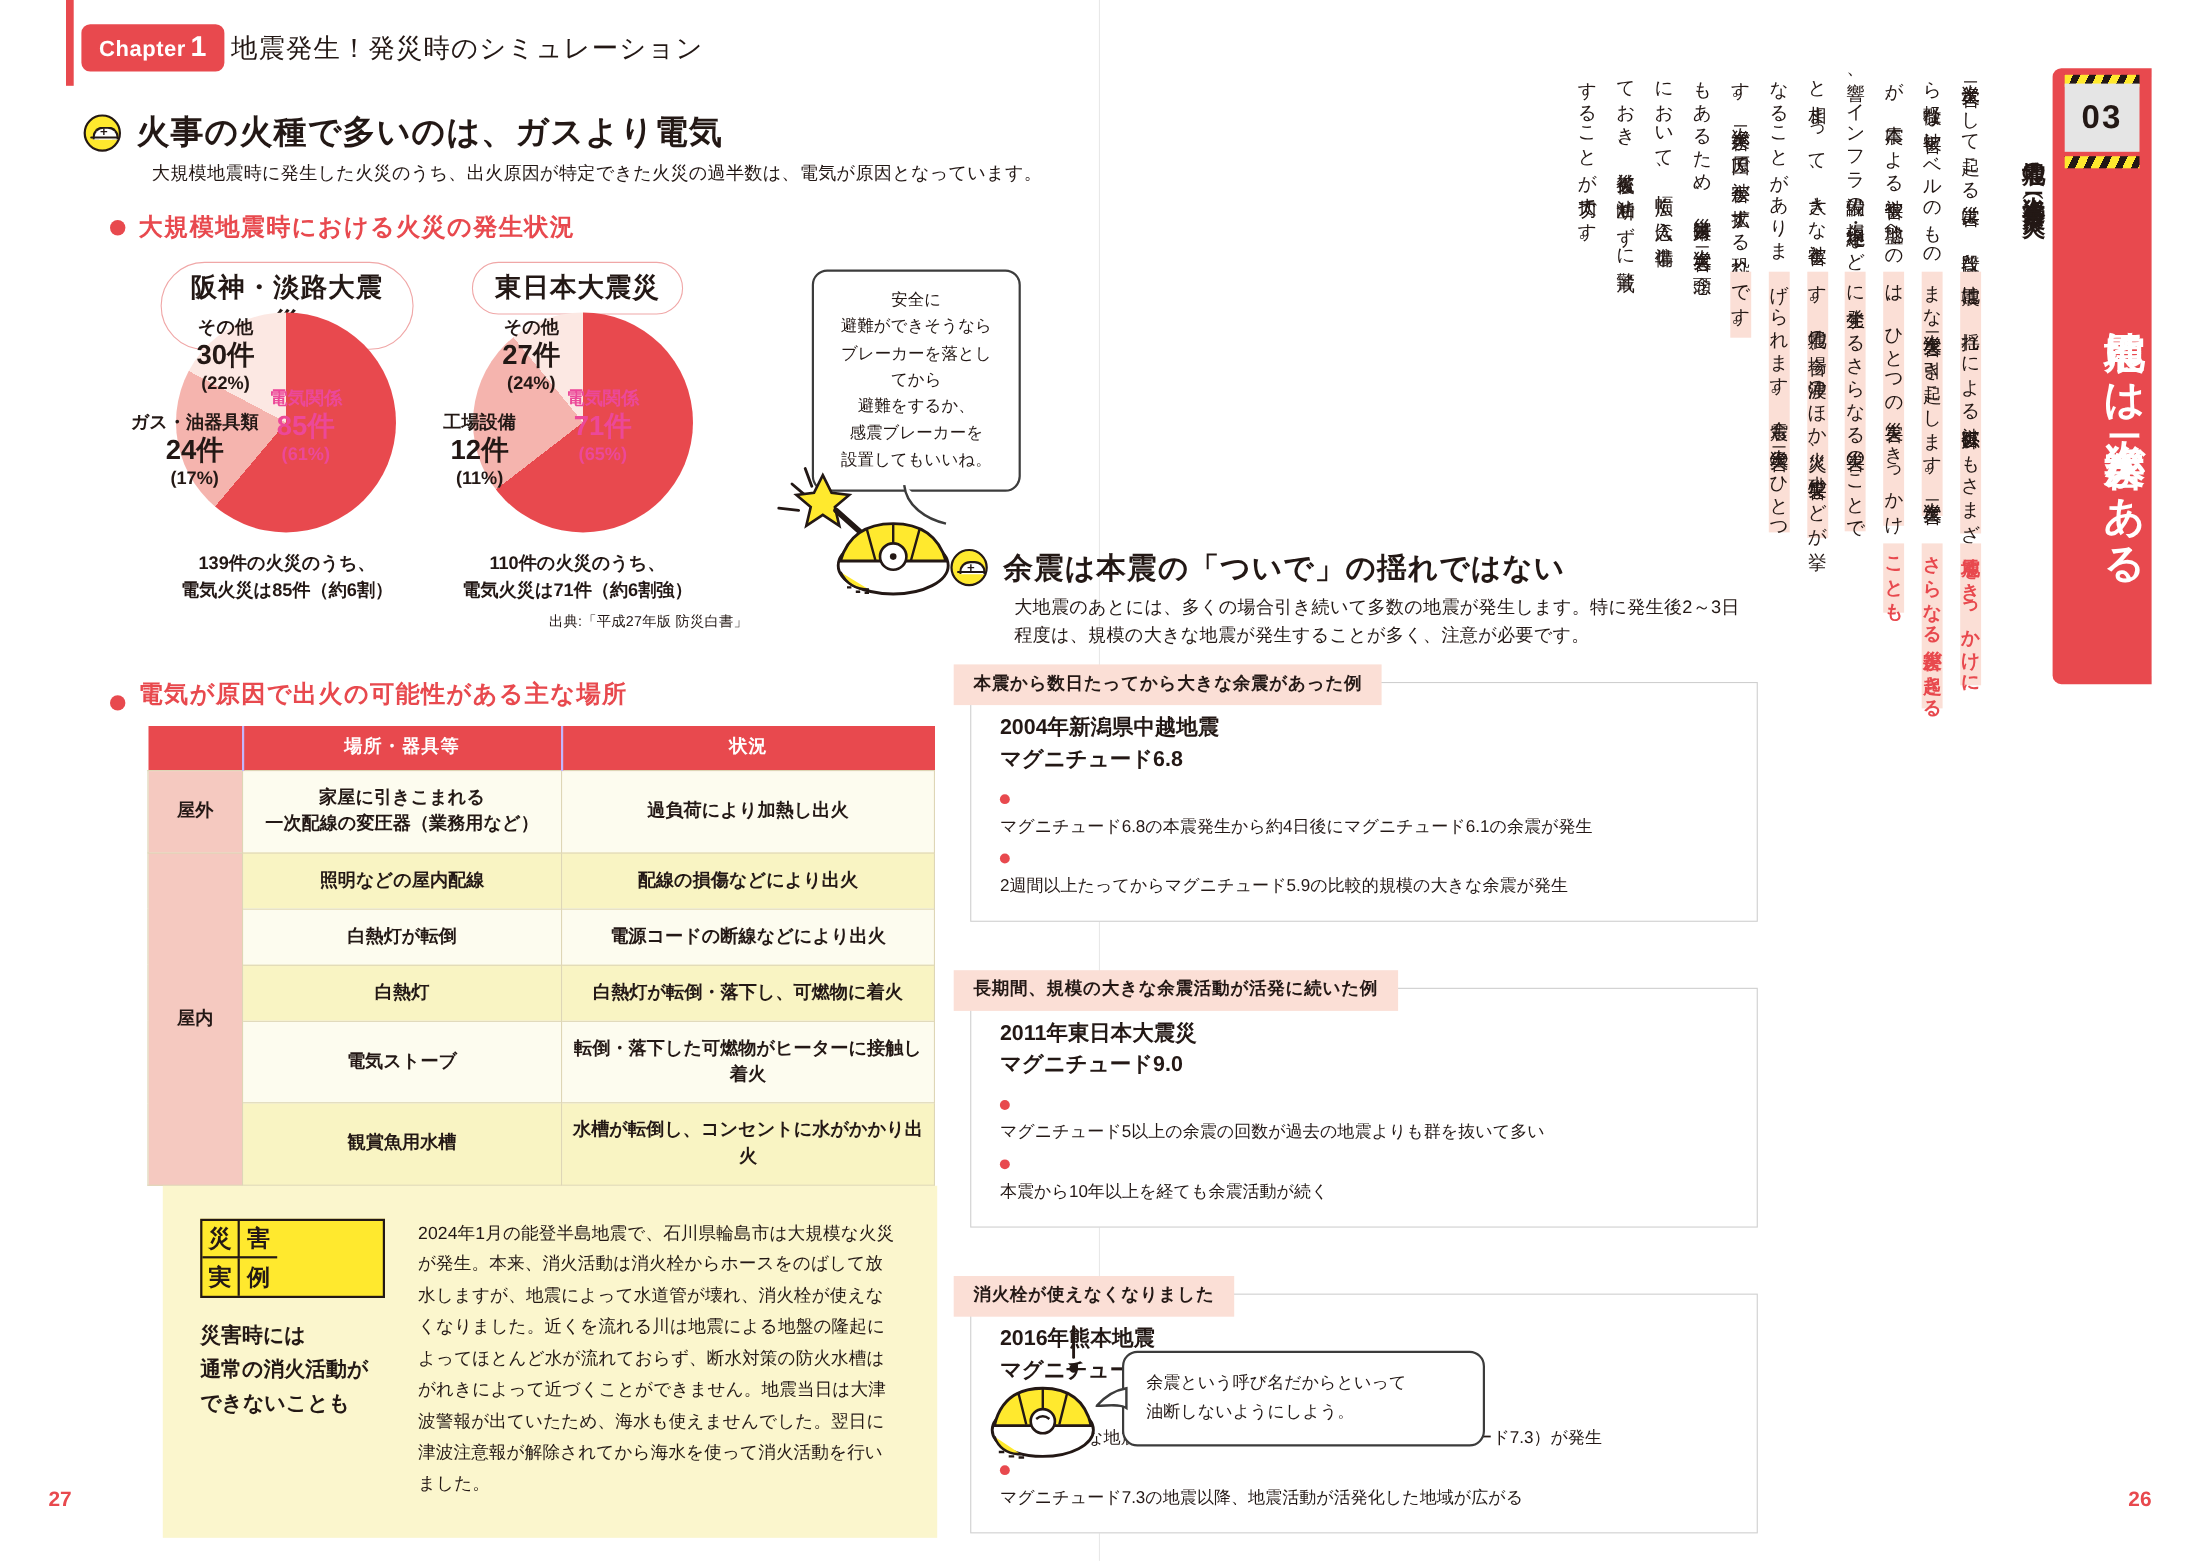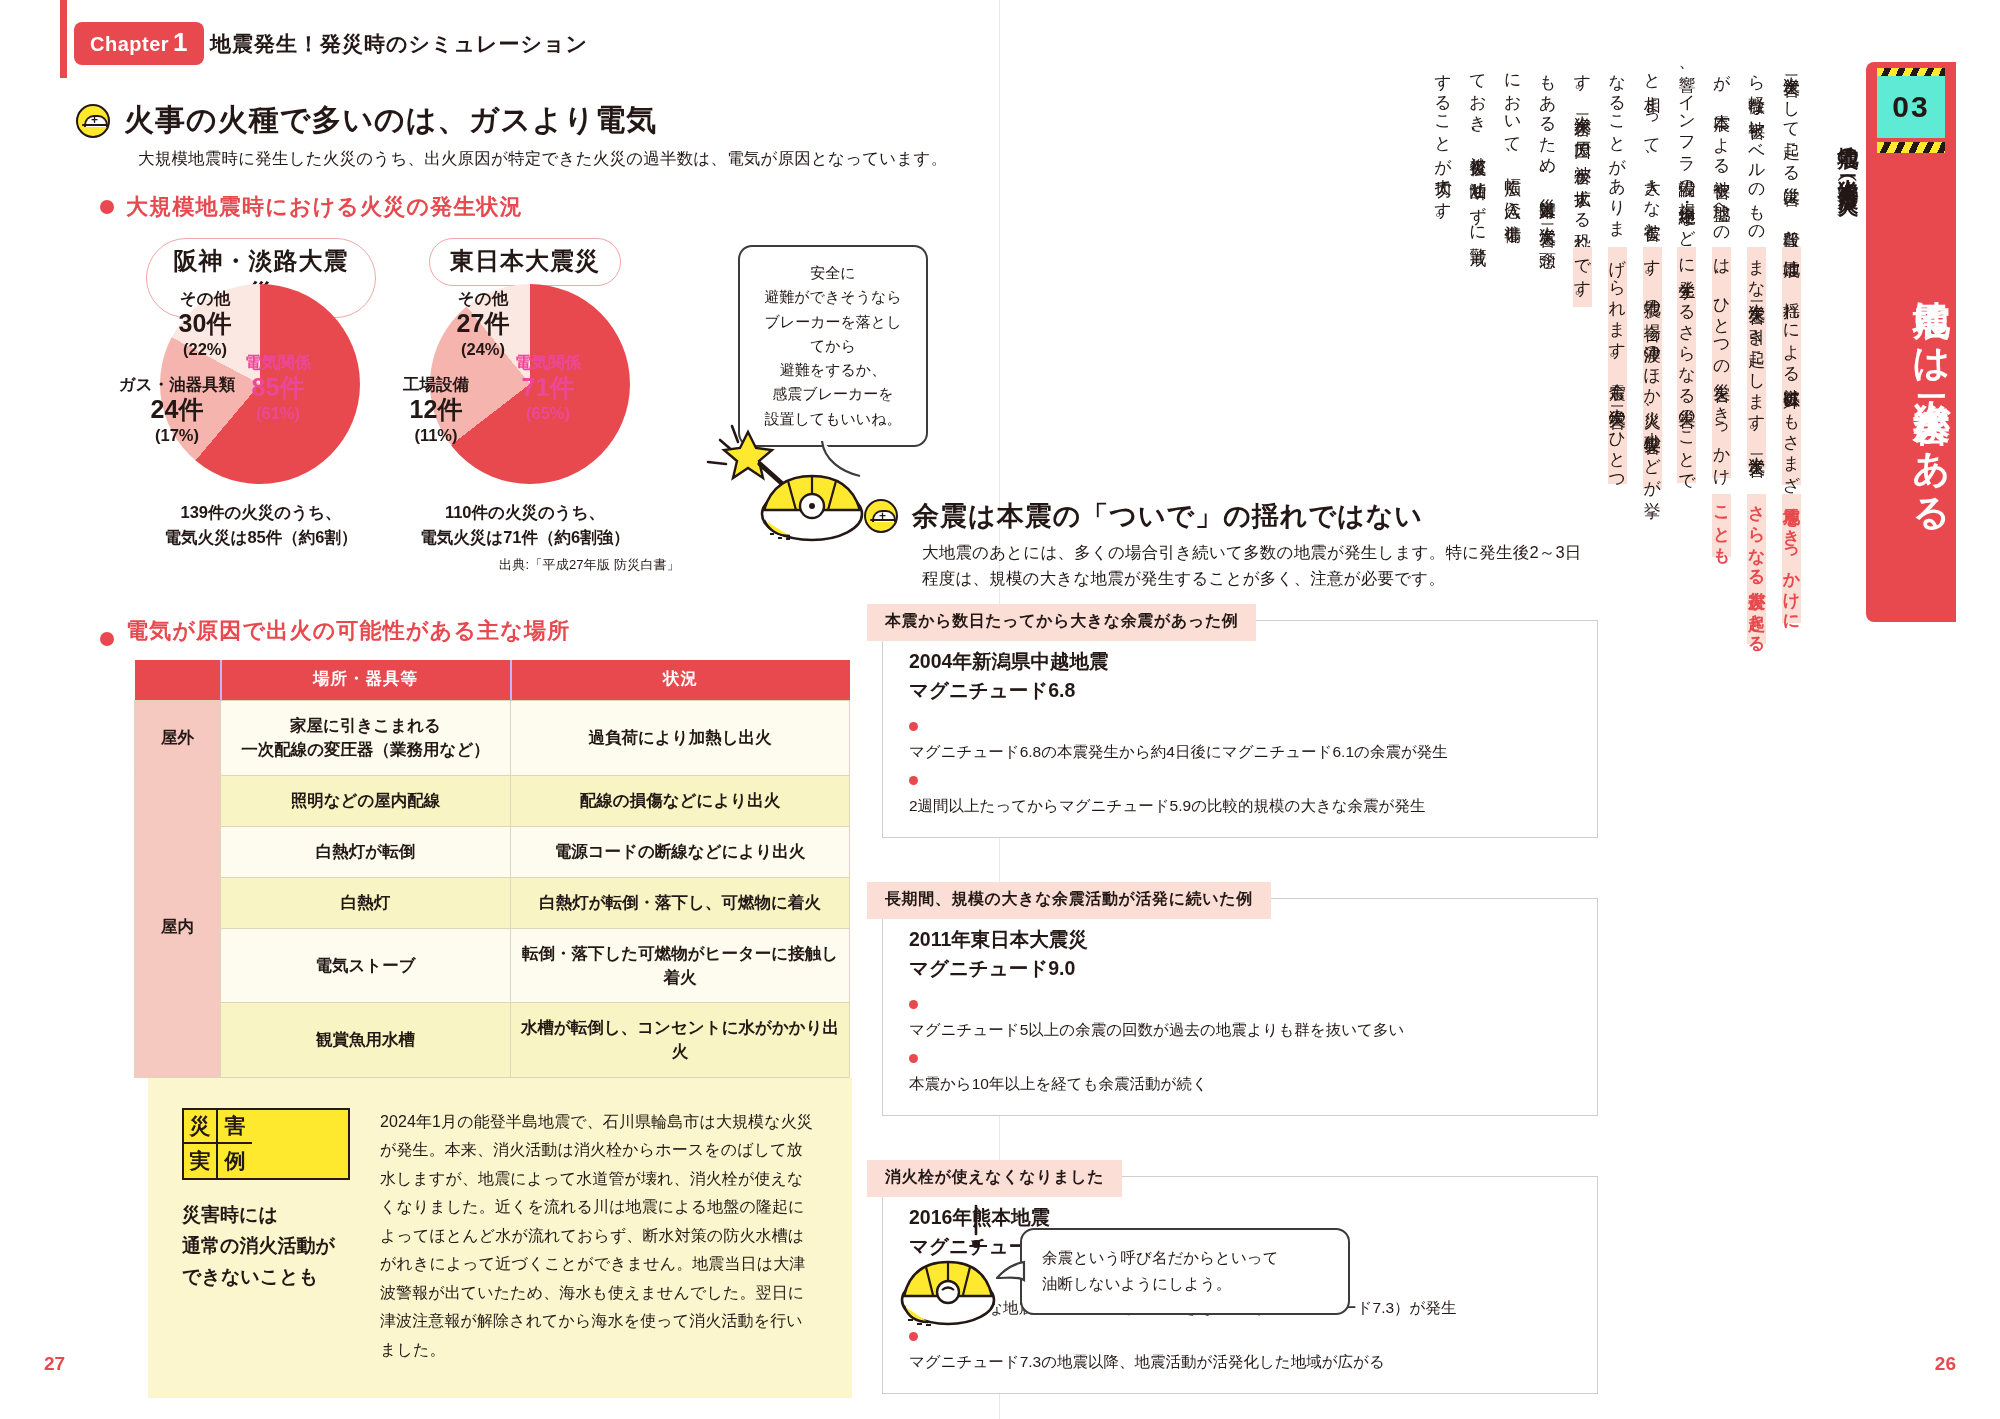--- a/index.html
+++ b/index.html
@@ -20,21 +20,21 @@
   .gutter { position: absolute; left: 999px; top: 0; width: 1px; height: 1419px; background: #e8e8e8; }
 
   
   .chapter-bar { position: absolute; left: 74px; top: 22px; display: flex; align-items: center; gap: 6px; }
   .chapter-badge {
     background: #e8494e; color: #fff; border-radius: 8px;
     padding: 5px 16px 7px 16px; font-weight: bold; font-size: 20px;
     letter-spacing: .5px; display: flex; align-items: baseline; gap: 4px;
   }
   .chapter-badge .num { font-size: 26px; }
-  .chapter-title { font-size: 21px; font-weight: bold; letter-spacing: 1px; }
+  .chapter-title { font-size: 24px; font-weight: normal; letter-spacing: 1px; }
   .edge-bar { position: absolute; left: 60px; top: 0; width: 7px; height: 78px; background: #e8494e; }
 
   
   .helmet {
     width: 34px; height: 34px; border-radius: 50%;
     background: #ffe92e; border: 2.6px solid #231815;
     position: relative; flex: 0 0 auto;
   }
   .helmet::before {
     content: ""; position: absolute; left: 6px; top: 9px;
@@ -113,21 +113,21 @@
   .folio { position: absolute; bottom: 44px; font-size: 19px; color: #e8494e; font-weight: bold; }
 
   
   
   .tab {
     position: absolute; right: 44px; top: 62px; width: 90px; height: 560px;
     background: #e8494e; border-radius: 8px 0 0 8px;
   }
   .tab-num-box {
     position: absolute; left: 11px; top: 14px; width: 68px; height: 62px;
-    background: #5eead4; display: flex; align-items: center; justify-content: center;
+    background: #e5e5e5; display: flex; align-items: center; justify-content: center;
     font-size: 30px; font-weight: bold; letter-spacing: 2px; color: #231815;
   }
   .hazard { position: absolute; left: 11px; width: 68px; height: 11px;
     background: repeating-linear-gradient(115deg,#ffe92e 0 7px,#231815 7px 13px); }
   .tab-title {
     position: absolute; left: 0; top: 108px; width: 90px; height: 440px;
     writing-mode: vertical-rl; text-orientation: upright;
     color: #fff; font-size: 37px; font-weight: bold; letter-spacing: 3px;
     display: flex; align-items: flex-start; justify-content: center; padding-top: 6px;
   }

